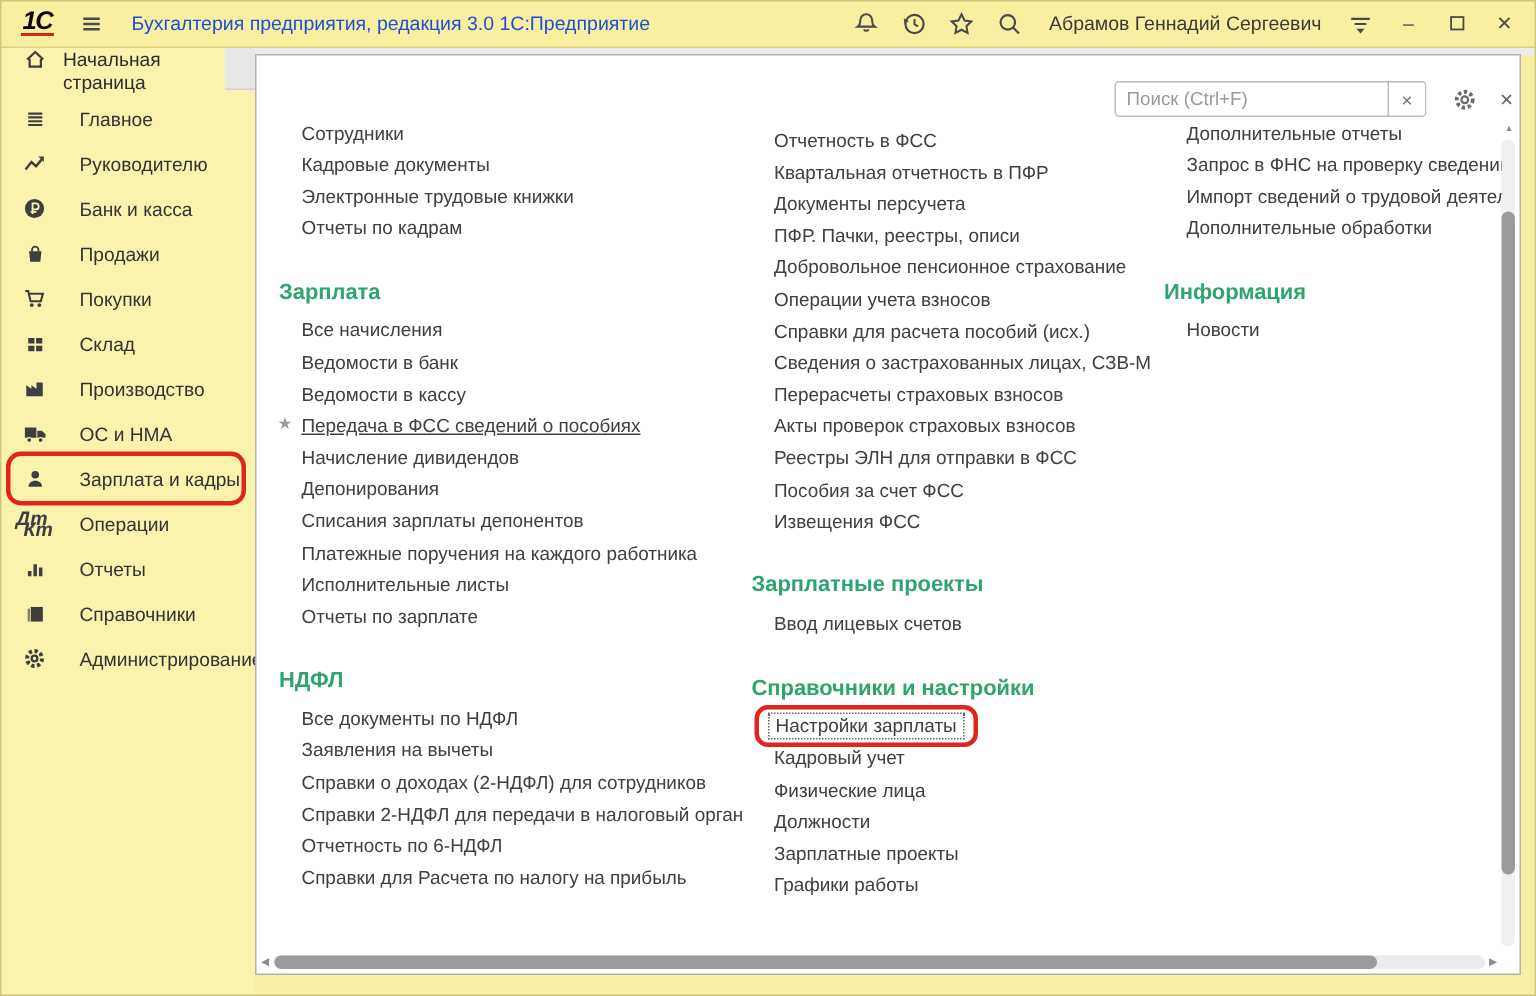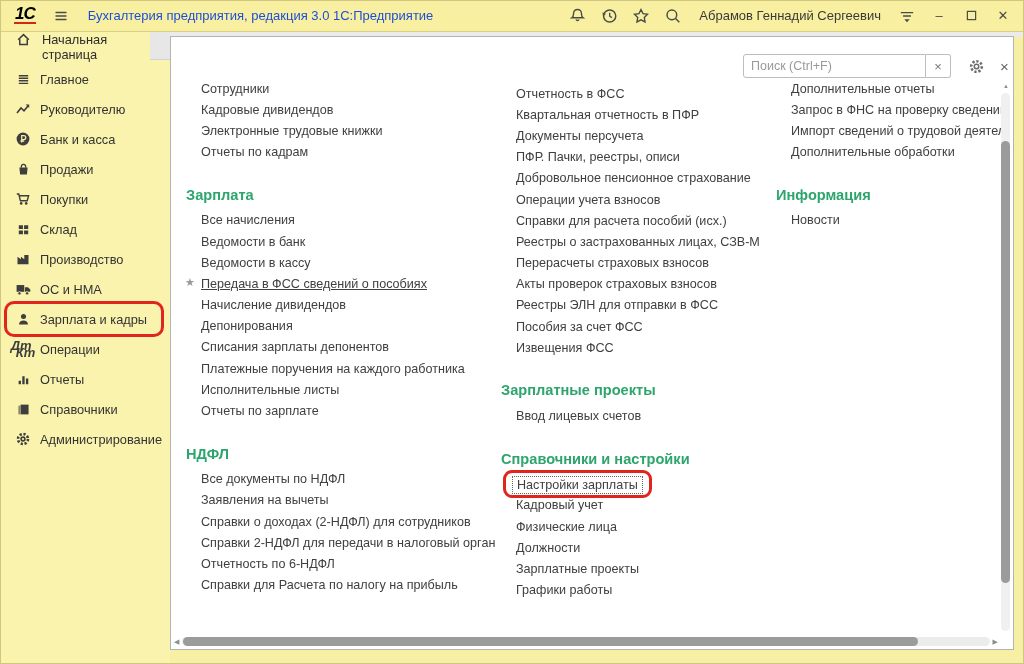--- a/index.html
+++ b/index.html
@@ -22,21 +22,21 @@
   .wbtn{width:18px;text-align:center;color:#4a4a4a;font-size:13px;line-height:16px}
 
   
   .sidebar{position:absolute;top:32px;left:0;width:170px;bottom:0;background:#faf3ad;z-index:5}
   .tabstrip{position:absolute;left:150px;top:32px;width:874px;height:5px;background:#ebebeb;z-index:4}
   .tab-gap{position:absolute;left:150px;top:32px;width:20px;height:28px;background:#e7e7e7;
     border-bottom:1px solid #d2d2d2;box-sizing:border-box;z-index:6}
   .home-item{height:28px;width:124px;display:flex;align-items:flex-start;gap:9px;
     padding-left:13px;box-sizing:border-box;font-size:12.8px;color:#2d2d2d;position:relative;z-index:7}
   .side-list{margin-top:4px}
-  .side-item{height:30px;display:flex;align-items:center;gap:7px;padding-left:13px;
+  .side-item{height:30px;display:flex;align-items:center;gap:20px;padding-left:13px;
     font-size:12.8px;color:#333;position:relative;cursor:default}
   .icn{width:20px;display:flex;justify-content:center;align-items:center;flex:0 0 20px}
   .side-item.hl::after{content:"";position:absolute;left:4px;right:6px;top:-3px;bottom:-3px;
     border:3px solid #e0251f;border-radius:10px;pointer-events:none}
   .dtkt{display:inline-block;font-size:13px;font-weight:bold;color:#3e3e3e;line-height:7px;font-style:italic}
   .dtkt .kt{margin-left:5px}
 
   
   .panel{position:absolute;left:170px;top:36px;width:844px;height:614px;background:#fff;
     border:1px solid #b3b3b3;box-sizing:border-box;z-index:8}
@@ -280,21 +280,21 @@
     <span class="panel-close">×</span>
   </div>
 
   <div class="mcols" id="menu-columns">
       <div class="mcol mcol1">
         <div class="msec">
           <div class="mrow">
             <span class="mlabel">Сотрудники</span>
           </div>
           <div class="mrow">
-            <span class="mlabel">Кадровые дивидендов</span>
+            <span class="mlabel">Кадровые документы</span>
           </div>
           <div class="mrow">
             <span class="mlabel">Электронные трудовые книжки</span>
           </div>
           <div class="mrow">
             <span class="mlabel">Отчеты по кадрам</span>
           </div>
         </div>
         <div class="msec">
           <div class="mtitle">Зарплата</div>
@@ -369,21 +369,21 @@
           <div class="mrow">
             <span class="mlabel">Добровольное пенсионное страхование</span>
           </div>
           <div class="mrow">
             <span class="mlabel">Операции учета взносов</span>
           </div>
           <div class="mrow">
             <span class="mlabel">Справки для расчета пособий (исх.)</span>
           </div>
           <div class="mrow">
-            <span class="mlabel">Реестры о застрахованных лицах, СЗВ-М</span>
+            <span class="mlabel">Сведения о застрахованных лицах, СЗВ-М</span>
           </div>
           <div class="mrow">
             <span class="mlabel">Перерасчеты страховых взносов</span>
           </div>
           <div class="mrow">
             <span class="mlabel">Акты проверок страховых взносов</span>
           </div>
           <div class="mrow">
             <span class="mlabel">Реестры ЭЛН для отправки в ФСС</span>
           </div>

